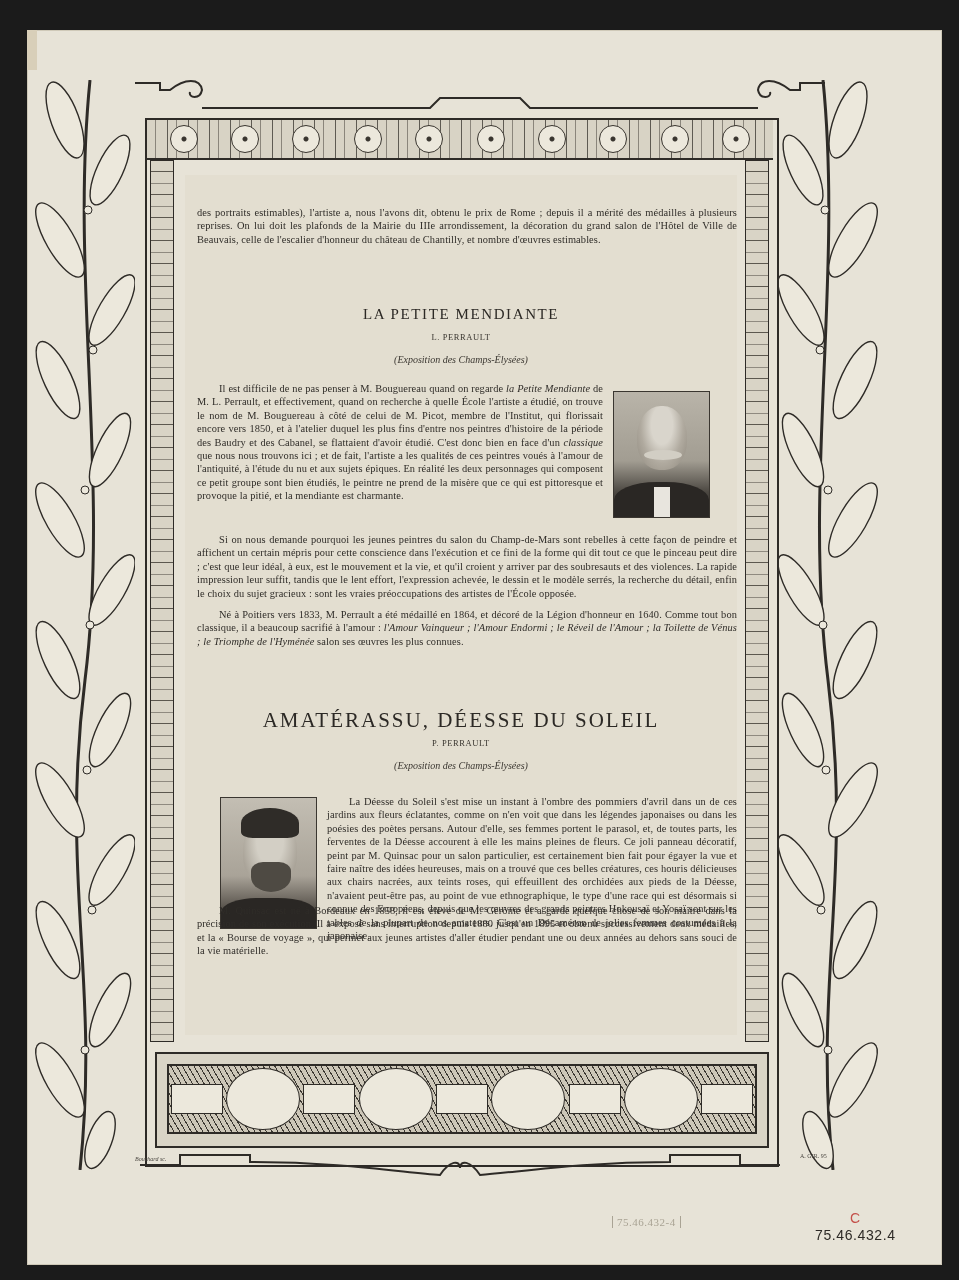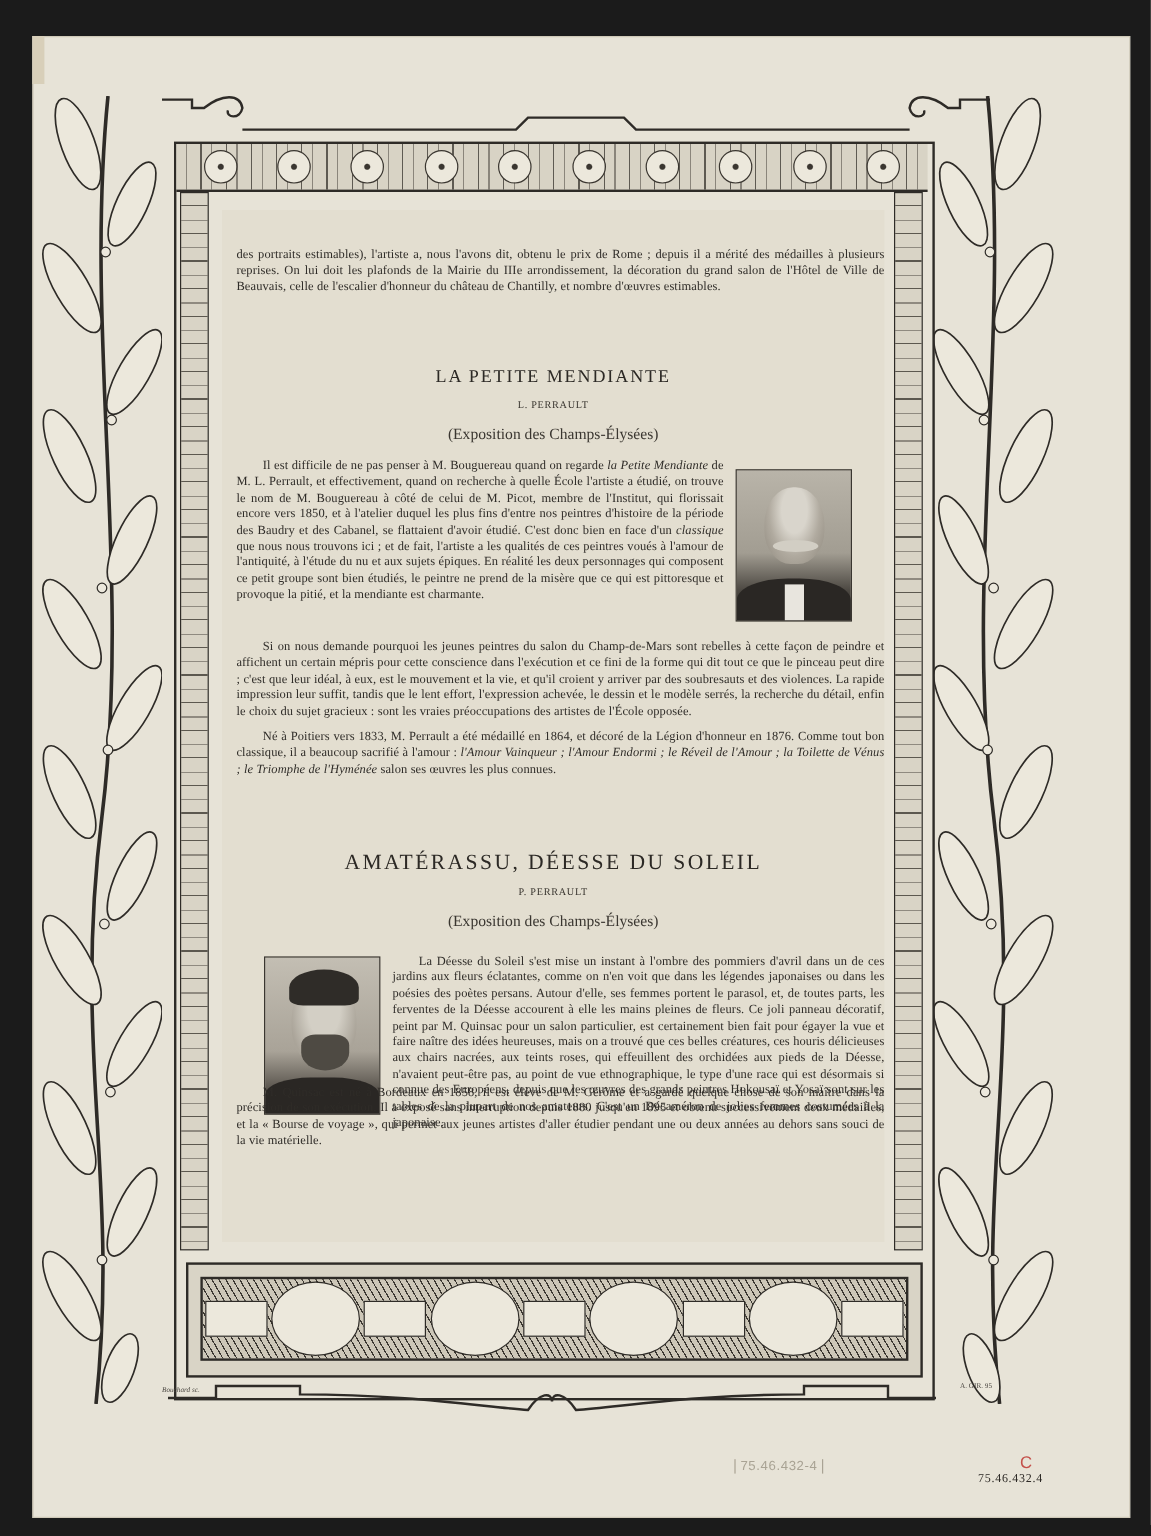--- a/index.html
+++ b/index.html
@@ -29,39 +29,39 @@
   .bottom-scroll{position:absolute;left:140px;top:1150px;width:640px;height:28px;}
   .sig-left{position:absolute;left:135px;top:1156px;font-size:6px;color:#4a4640;font-style:italic;}
   .sig-right{position:absolute;left:800px;top:1153px;font-size:6px;color:#4a4640;line-height:7px;}
 
   
   .txt{position:absolute;color:#2f2c28;font-size:10.4px;line-height:13.4px;text-align:justify;letter-spacing:0.1px;}
   .p{margin:0;text-indent:22px;}
   .p.noindent{text-indent:0;font-family:Liberation Serif, serif;}
   .title{position:absolute;left:185px;width:552px;text-align:center;color:#2c2925;font-size:15px;letter-spacing:1.6px;}
   .author{position:absolute;left:185px;width:552px;text-align:center;color:#3a3630;font-size:8.5px;letter-spacing:0.6px;}
-  .expo{position:absolute;left:185px;width:552px;text-align:center;color:#3a3630;font-size:13px;}
+  .expo{position:absolute;left:185px;width:552px;text-align:center;color:#3a3630;font-size:10px;font-style:italic;}
   em{font-style:italic;}
   .photo{position:absolute;border:1px solid #3a3630;overflow:hidden;}
   .photo1{left:613px;top:391px;width:95px;height:125px;background:linear-gradient(180deg,#b9b4a9 0%,#a29d92 55%,#4c4842 80%,#2a2724 100%);}
   .photo2{left:220px;top:797px;width:95px;height:130px;background:linear-gradient(180deg,#c3beb3 0%,#a9a398 60%,#57524b 85%,#2e2b27 100%);}
   .head{position:absolute;border-radius:48% 48% 44% 44%;}
   .photo1 .head{left:23px;top:14px;width:50px;height:64px;background:radial-gradient(ellipse at 50% 30%,#d9d5cc 0 30%,#b0aa9f 60%,#8d877c 100%);}
   .photo1 .mst{position:absolute;left:30px;top:58px;width:38px;height:10px;border-radius:50%;background:#d2cec4;}
   .photo1 .body{position:absolute;left:0;top:90px;width:95px;height:40px;background:#2a2724;border-radius:45% 45% 0 0;}
   .photo1 .collar{position:absolute;left:40px;top:95px;width:16px;height:30px;background:#e8e5de;}
   .photo2 .hair{position:absolute;left:20px;top:10px;width:58px;height:30px;border-radius:50% 50% 20% 20%;background:#2f2c28;}
   .photo2 .head{left:22px;top:18px;width:54px;height:72px;background:radial-gradient(ellipse at 50% 35%,#d3cfc5 0 35%,#aaa499 75%);}
   .photo2 .beard{position:absolute;left:30px;top:64px;width:40px;height:30px;border-radius:30% 30% 50% 50%;background:#4e4a43;}
   .photo2 .body{position:absolute;left:0;top:100px;width:95px;height:35px;background:#2a2724;border-radius:40% 40% 0 0;}
 
-  .acc1{position:absolute;left:612px;top:1216px;font-family:Liberation Sans, sans-serif;font-size:11px;color:#a9a394;letter-spacing:0.5px;}
+  .acc1{position:absolute;left:612px;top:1216px;font-family:Liberation Serif, serif;font-size:11px;color:#a9a394;letter-spacing:0.5px;}
   .acc1 span{border-left:1px solid #a9a394;border-right:1px solid #a9a394;padding:0 4px;}
   .acc-c{position:absolute;left:850px;top:1210px;font-family:"Liberation Sans",sans-serif;font-size:14px;color:#c4504a;}
-  .acc2{position:absolute;left:815px;top:1227px;font-family:Liberation Serif, serif;font-size:10px;color:#2d2a26;letter-spacing:0.6px;}
+  .acc2{position:absolute;left:815px;top:1227px;font-family:Liberation Sans, sans-serif;font-size:14px;color:#2d2a26;letter-spacing:0.6px;}
 </style>
 </head>
 <body>
 
 <div class="sheet"></div>
 
 <svg class="laurel left" viewBox="0 0 105 1090">
   <path d="M60 0 C 40 200, 80 400, 55 600 S 70 900, 50 1090" stroke="#2e2b27" stroke-width="3" fill="none"></path>
   <g fill="#ece8dc" stroke="#2e2b27" stroke-width="1.4">
     <ellipse cx="35" cy="40" rx="14" ry="40" transform="rotate(-20 35 40)"></ellipse>
@@ -164,25 +164,25 @@
 <div class="txt" style="left:197px;top:382px;width:406px;">
   <p class="p">
     <span>Il est difficile de ne pas penser à M. Bouguereau quand on regarde </span><em>la Petite Mendiante</em><span> de M. L. Perrault, et effectivement, quand on recherche à quelle École l'artiste a étudié, on trouve le nom de M. Bouguereau à côté de celui de M. Picot, membre de l'Institut, qui florissait encore vers 1850, et à l'atelier duquel les plus fins d'entre nos peintres d'histoire de la période des Baudry et des Cabanel, se flattaient d'avoir étudié. C'est donc bien en face d'un </span><em>classique</em><span> que nous nous trouvons ici ; et de fait, l'artiste a les qualités de ces peintres voués à l'amour de l'antiquité, à l'étude du nu et aux sujets épiques. En réalité les deux personnages qui composent ce petit groupe sont bien étudiés, le peintre ne prend de la misère que ce qui est pittoresque et provoque la pitié, et la mendiante est charmante.</span>
   </p>
 </div>
 <div class="txt" style="left:197px;top:533px;width:540px;">
   <p class="p">Si on nous demande pourquoi les jeunes peintres du salon du Champ-de-Mars sont rebelles à cette façon de peindre et affichent un certain mépris pour cette conscience dans l'exécution et ce fini de la forme qui dit tout ce que le pinceau peut dire ; c'est que leur idéal, à eux, est le mouvement et la vie, et qu'il croient y arriver par des soubresauts et des violences. La rapide impression leur suffit, tandis que le lent effort, l'expression achevée, le dessin et le modèle serrés, la recherche du détail, enfin le choix du sujet gracieux : sont les vraies préoccupations des artistes de l'École opposée.</p>
 </div>
 <div class="txt" style="left:197px;top:608px;width:540px;">
   <p class="p">
-    <span>Né à Poitiers vers 1833, M. Perrault a été médaillé en 1864, et décoré de la Légion d'honneur en 1876. Comme tout bon classique, il a beaucoup sacrifié à l'amour : </span><em>l'Amour Vainqueur ; l'Amour Endormi ; le Réveil de l'Amour ; la Toilette de Vénus ; le Triomphe de l'Hyménée</em><span> salon ses œuvres les plus connues.</span>
+    <span>Né à Poitiers vers 1833, M. Perrault a été médaillé en 1864, et décoré de la Légion d'honneur en 1640. Comme tout bon classique, il a beaucoup sacrifié à l'amour : </span><em>l'Amour Vainqueur ; l'Amour Endormi ; le Réveil de l'Amour ; la Toilette de Vénus ; le Triomphe de l'Hyménée</em><span> salon ses œuvres les plus connues.</span>
   </p>
 </div>
 
-<div class="title" style="top:708px;font-size:18px;letter-spacing:2px;">AMATÉRASSU, DÉESSE DU SOLEIL</div>
+<div class="title" style="top:708px;font-size:21px;letter-spacing:2px;">AMATÉRASSU, DÉESSE DU SOLEIL</div>
 <div class="author" style="top:738px;">P. PERRAULT</div>
 <div class="expo" style="top:760px;">(Exposition des Champs-Élysées)</div>
 
 <div class="photo photo2" title="Portrait of P. Quinsac">
   <div class="body"></div>
   <div class="head"></div>
   <div class="hair"></div>
   <div class="beard"></div>
 </div>
 

